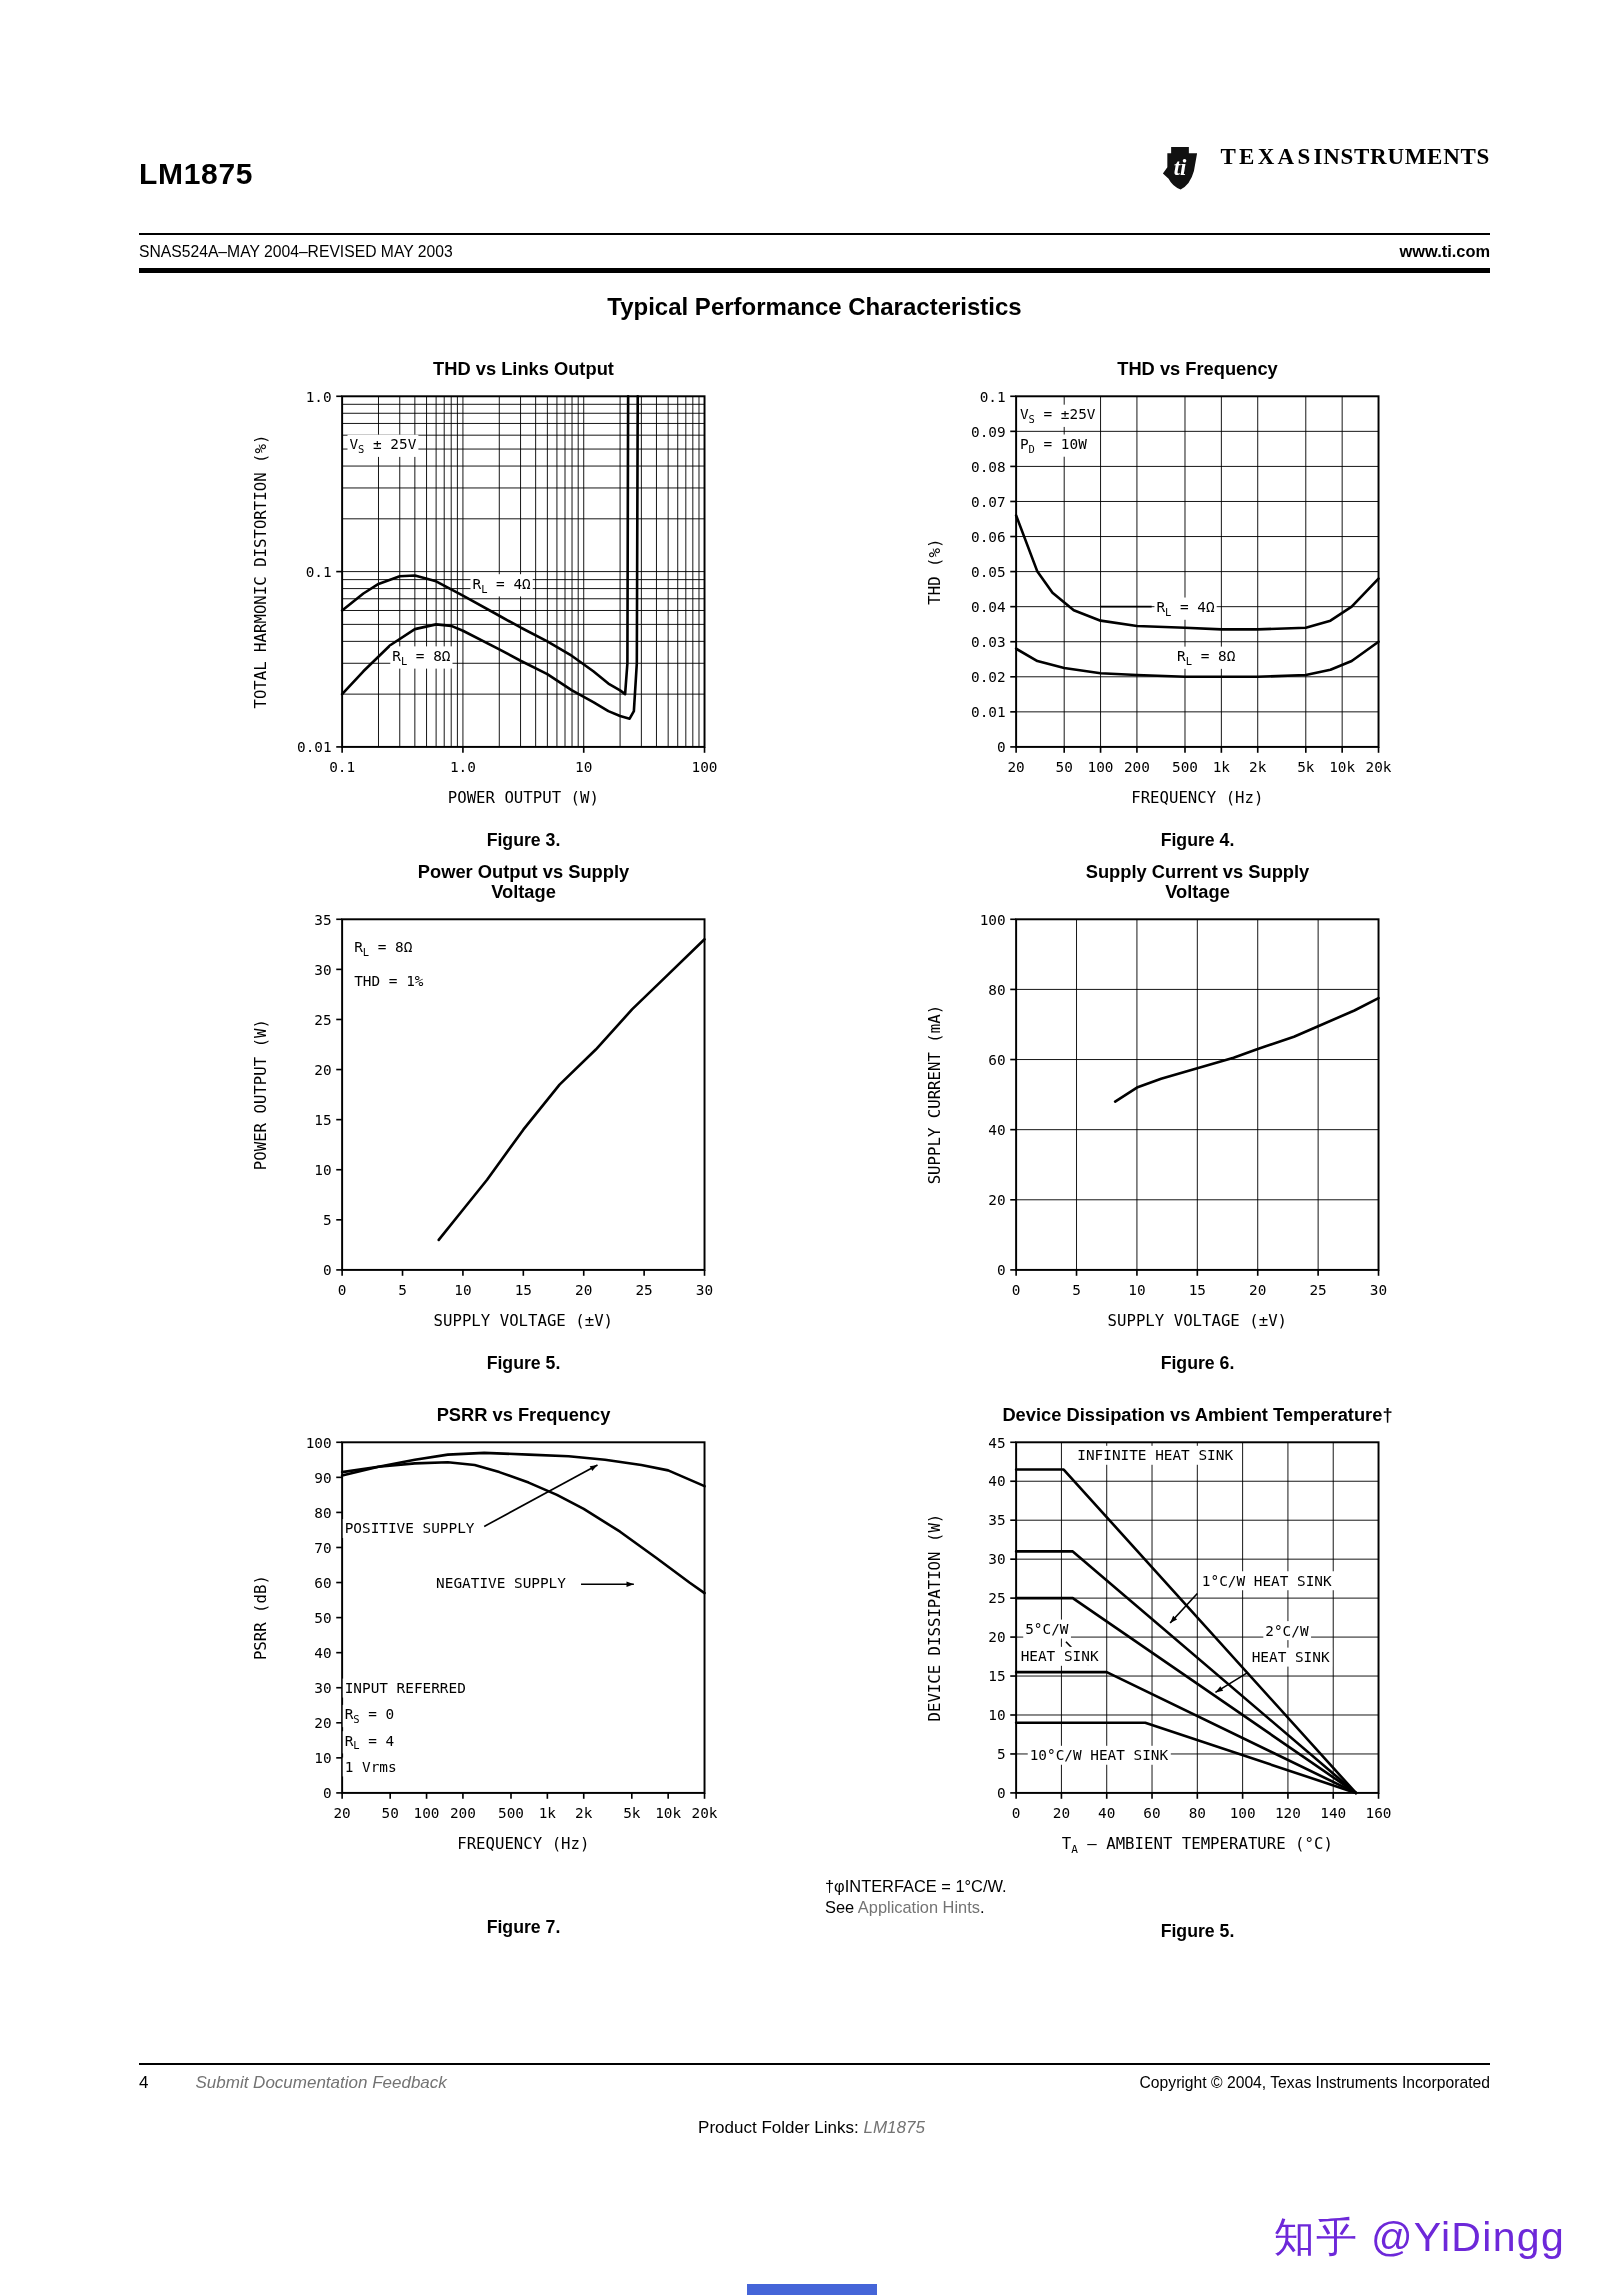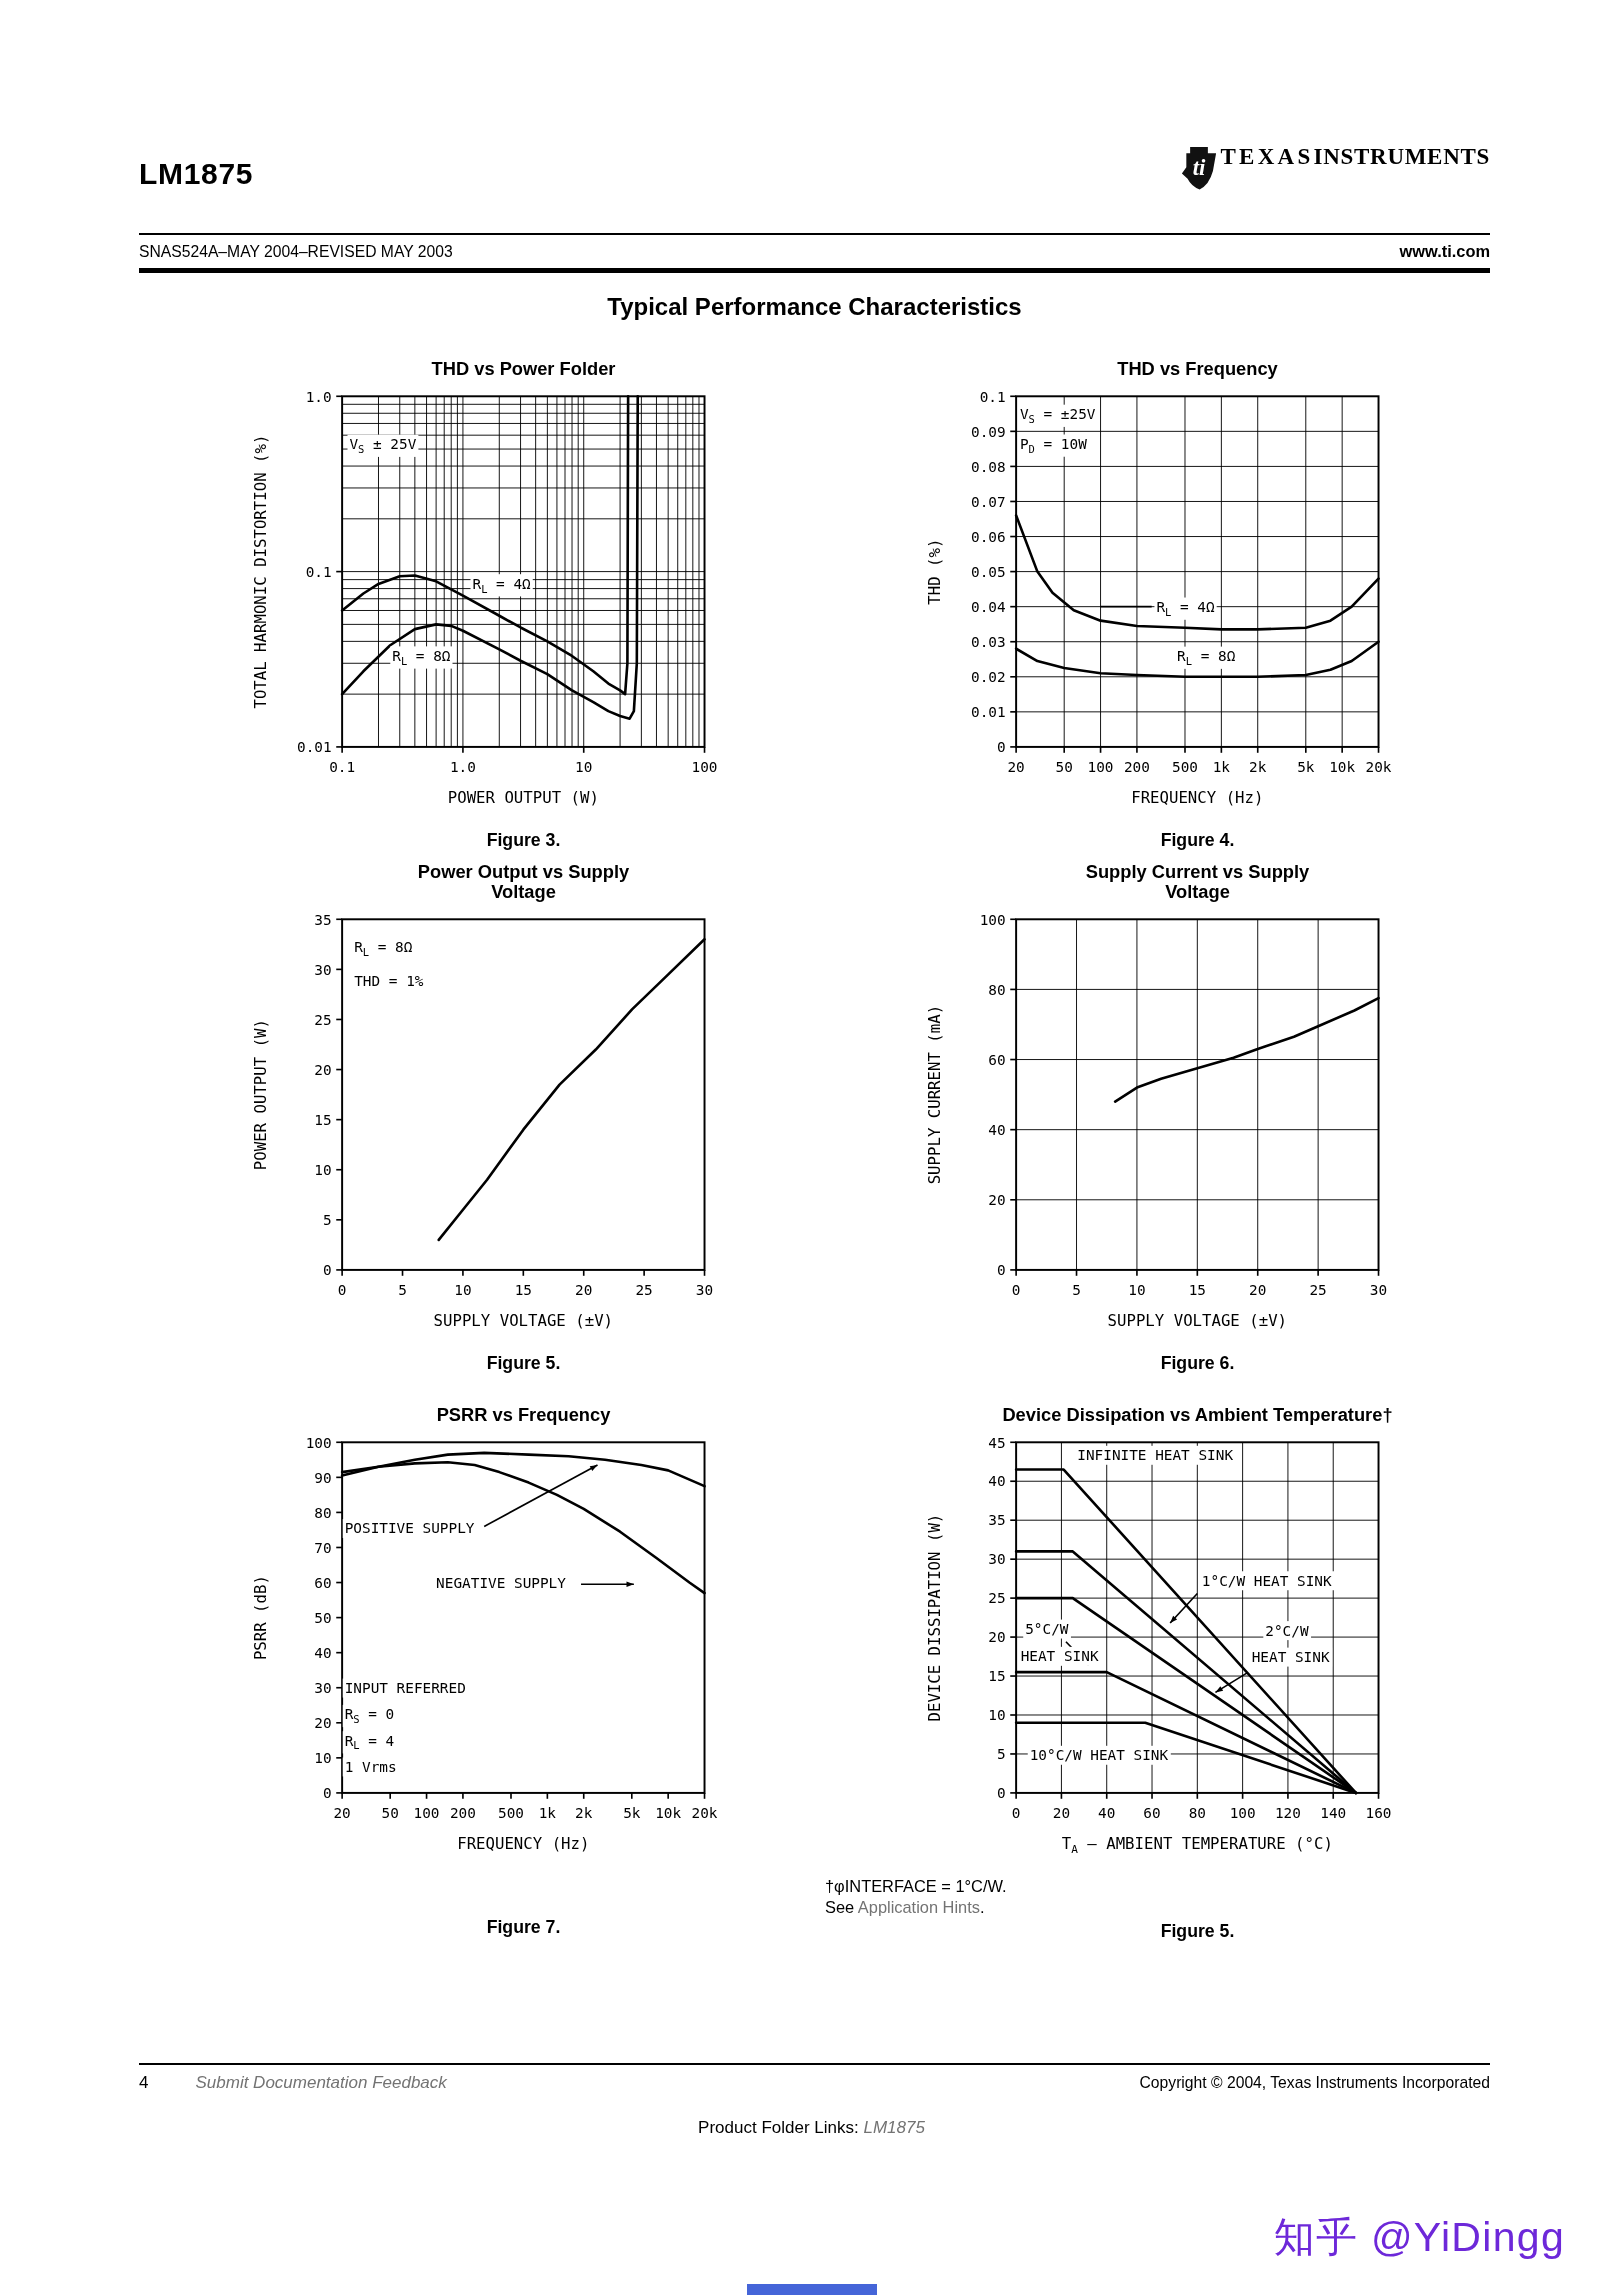--- a/index.html
+++ b/index.html
@@ -3,21 +3,21 @@
 <meta charset="utf-8">
 <style>
   * { margin:0; padding:0; box-sizing:border-box; }
   html,body { width:1623px; height:2295px; }
   body { background:#ffffff; font-family:"Liberation Sans", sans-serif; color:#000; position:relative; overflow:hidden; }
   .page { position:absolute; inset:0; background:#fff; }
 
   
   .header-row { position:absolute; left:139px; width:1351px; top:145px; display:flex; justify-content:space-between; align-items:flex-start; }
   .part-number { font-size:30px; font-weight:bold; margin-top:11.8px; letter-spacing:0.7px; }
-  .ti-logo { display:flex; align-items:flex-start; gap:2px; }
+  .ti-logo { display:flex; align-items:flex-start; gap:21px; }
   .ti-bug { width:38px; height:47px; }
   .ti-words { display:flex; flex-direction:row; font-family:"Liberation Serif", serif; font-weight:bold; line-height:1.04; }
   .ti-texas { font-size:23px; letter-spacing:3.3px; }
   .ti-instruments { font-size:23px; letter-spacing:0.7px; }
 
   .rule-thin { position:absolute; left:139px; width:1351px; top:233px; height:2px; background:#000; }
   .docinfo-row { position:absolute; left:139px; width:1351px; top:242px; display:flex; justify-content:space-between; align-items:baseline; }
   .doc-code { font-size:15.7px; }
   .website { font-size:16.4px; font-weight:bold; }
   .rule-thick { position:absolute; left:139px; width:1351px; top:268px; height:5.2px; background:#000; }
@@ -75,21 +75,21 @@
     <div class="website">www.ti.com</div>
   </div>
 
   <div class="rule-thick"></div>
 
   <div class="section-title">Typical Performance Characteristics</div>
 
   <div class="charts">
 
     <div class="chart-cell">
-      <div class="chart-title">THD vs Power Folder</div>
+      <div class="chart-title">THD vs Links Output</div>
       <svg class="chart-svg" viewBox="0 0 746 684">
           <line x1="205.59020586594852" y1="26" x2="205.59020586594852" y2="562" stroke="#000" stroke-width="1.4"></line>
           <line x1="238.10839170489766" y1="26" x2="238.10839170489766" y2="562" stroke="#000" stroke-width="1.4"></line>
           <line x1="261.18041173189704" y1="26" x2="261.18041173189704" y2="562" stroke="#000" stroke-width="1.4"></line>
           <line x1="279.0764608007181" y1="26" x2="279.0764608007181" y2="562" stroke="#000" stroke-width="1.4"></line>
           <line x1="293.69859757084623" y1="26" x2="293.69859757084623" y2="562" stroke="#000" stroke-width="1.4"></line>
           <line x1="306.06143805596605" y1="26" x2="306.06143805596605" y2="562" stroke="#000" stroke-width="1.4"></line>
           <line x1="316.77061759784556" y1="26" x2="316.77061759784556" y2="562" stroke="#000" stroke-width="1.4"></line>
           <line x1="326.2167834097953" y1="26" x2="326.2167834097953" y2="562" stroke="#000" stroke-width="1.4"></line>
           <line x1="334.66666666666663" y1="26" x2="334.66666666666663" y2="562" stroke="#000" stroke-width="1.4"></line>

